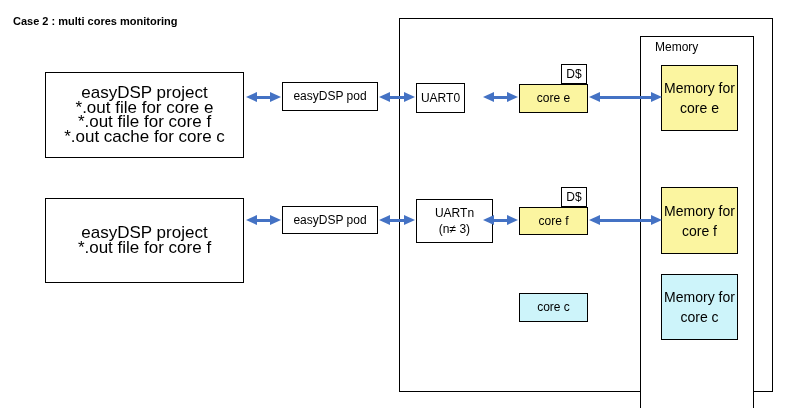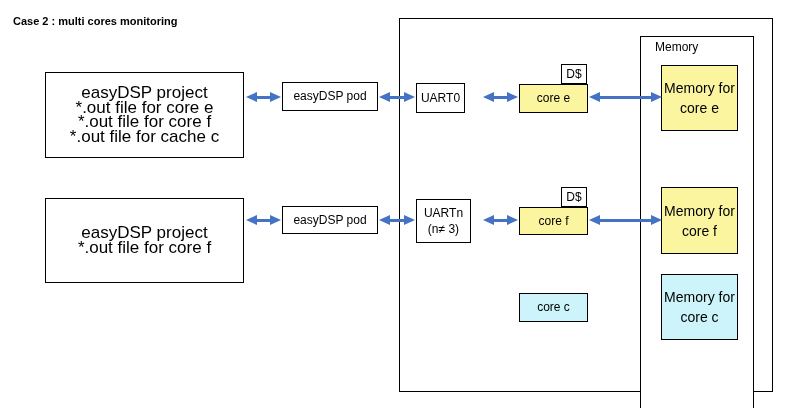--- a/index.html
+++ b/index.html
@@ -39,42 +39,42 @@
 <body>
 
 <div class="canvas">
 
   <div class="title-line" style="left:13px;top:14px">Case 2 : multi cores monitoring</div>
 
   <div class="box" style="left:45px;top:72px;width:199px;height:86px">
     <div class="tl">easyDSP project</div>
     <div class="tl">*.out file for core e</div>
     <div class="tl">*.out file for core f</div>
-    <div class="tl">*.out file for cache c</div>
+    <div class="tl">*.out cache for core c</div>
   </div>
 
   <div class="box" style="left:45px;top:198px;width:199px;height:85px">
     <div class="tl">easyDSP project</div>
     <div class="tl">*.out file for core f</div>
   </div>
 
   <div class="box" style="left:282px;top:82px;width:96px;height:29px">
     <span class="pod-label">easyDSP pod</span>
   </div>
   <div class="box" style="left:282px;top:206px;width:96px;height:28px">
     <span class="pod-label">easyDSP pod</span>
   </div>
 
   <div class="box container" style="left:399px;top:18px;width:374px;height:374px">
 
     <div class="box" style="left:16px;top:64px;width:49px;height:30px">
       <span class="uart-label">UART0</span>
     </div>
 
-    <div class="box" style="left:16px;top:180px;width:55px;height:44px">
+    <div class="box" style="left:16px;top:180px;width:77px;height:44px">
       <span class="uart-label">UARTn</span>
       <span class="uart-label">(n≠ 3)</span>
     </div>
 
     <div class="box" style="left:161px;top:45px;width:26px;height:20px">
       <span class="dollar-label">D$</span>
     </div>
 
     <div class="box fill-yellow" style="left:119px;top:65px;width:69px;height:29px">
       <span class="core-label">core e</span>

